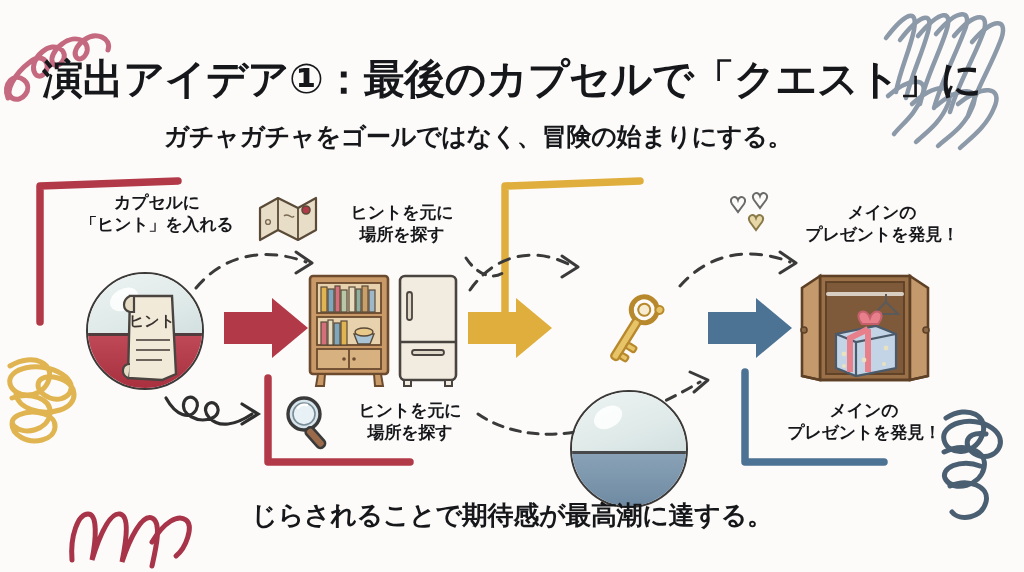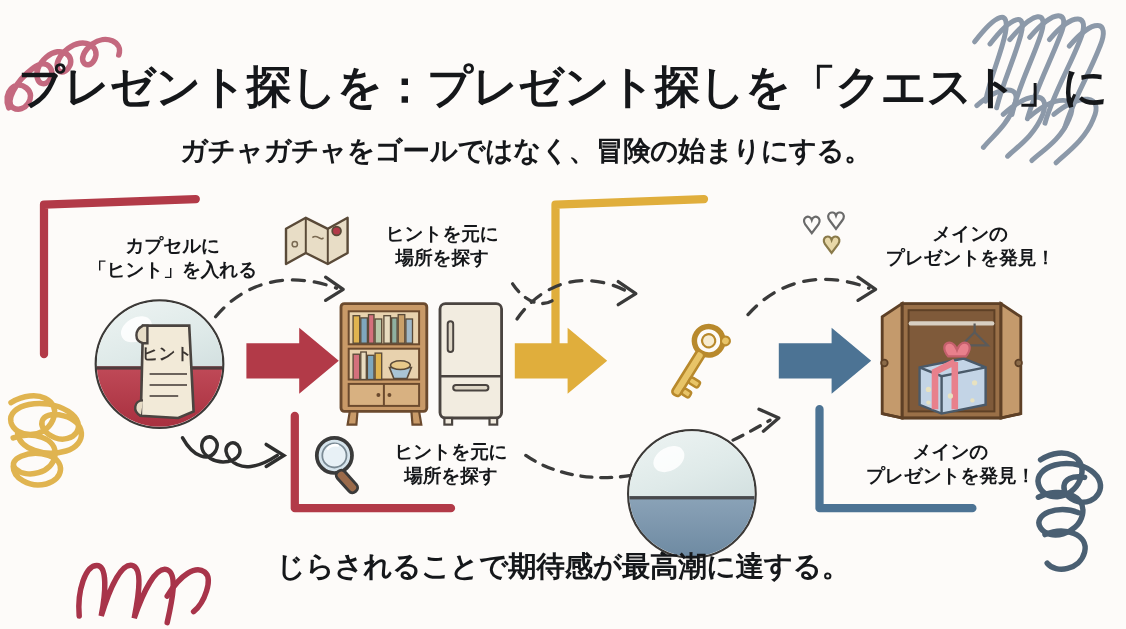--- a/index.html
+++ b/index.html
@@ -269,24 +269,24 @@
     <path d="M20,16 C22,13 26,12 29,13" fill="none" stroke="#ffffff" stroke-width="2.4" stroke-linecap="round"></path>
     <rect x="33" y="34" width="9" height="24" rx="4" transform="rotate(-42 37 46)" fill="#9a6a4a" stroke="#3a3a3a" stroke-width="2.6"></rect>
   </svg>
 
   <svg class="art" style="left:724px;top:192px;" width="60" height="44" viewBox="0 0 60 44">
     <path d="M8,12 C4,6 12,2 14,8 C16,2 24,6 20,12 L14,20 Z" fill="none" stroke="#6a6a6a" stroke-width="2"></path>
     <path d="M30,8 C26,2 34,-2 36,4 C38,-2 46,2 42,8 L36,16 Z" fill="none" stroke="#6a6a6a" stroke-width="2"></path>
     <path d="M26,30 C22,24 30,20 32,26 C34,20 42,24 38,30 L32,38 Z" fill="#e8d8a8" stroke="#8a7a4a" stroke-width="2"></path>
   </svg>
 
-  <div class="title">プレゼント探しを：プレゼント探しを「クエスト」に</div>
+  <div class="title">演出アイデア①：最後のカプセルで「クエスト」に</div>
   <div class="subtitle">ガチャガチャをゴールではなく、冒険の始まりにする。</div>
 
-  <div class="step-label" style="left:62px;top:213px;width:190px;">カプセルに
+  <div class="step-label" style="left:62px;top:192px;width:190px;">カプセルに
 「ヒント」を入れる</div>
   <div class="step-label" style="left:322px;top:202px;width:160px;">ヒントを元に
 場所を探す</div>
   <div class="step-label" style="left:792px;top:202px;width:180px;">メインの
 プレゼントを発見！</div>
 
   <div class="step-label" style="left:330px;top:400px;width:160px;">ヒントを元に
 場所を探す</div>
   <div class="step-label" style="left:764px;top:400px;width:200px;">メインの
 プレゼントを発見！</div>

